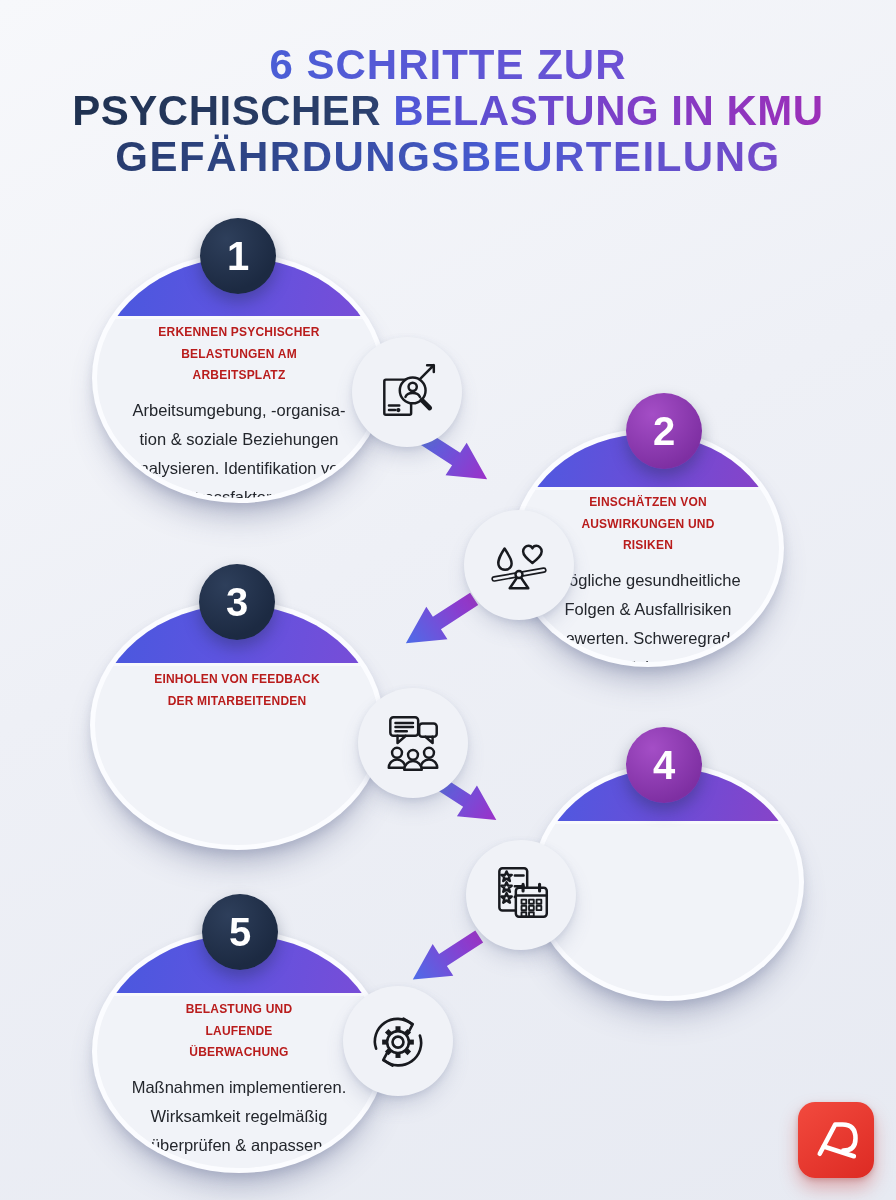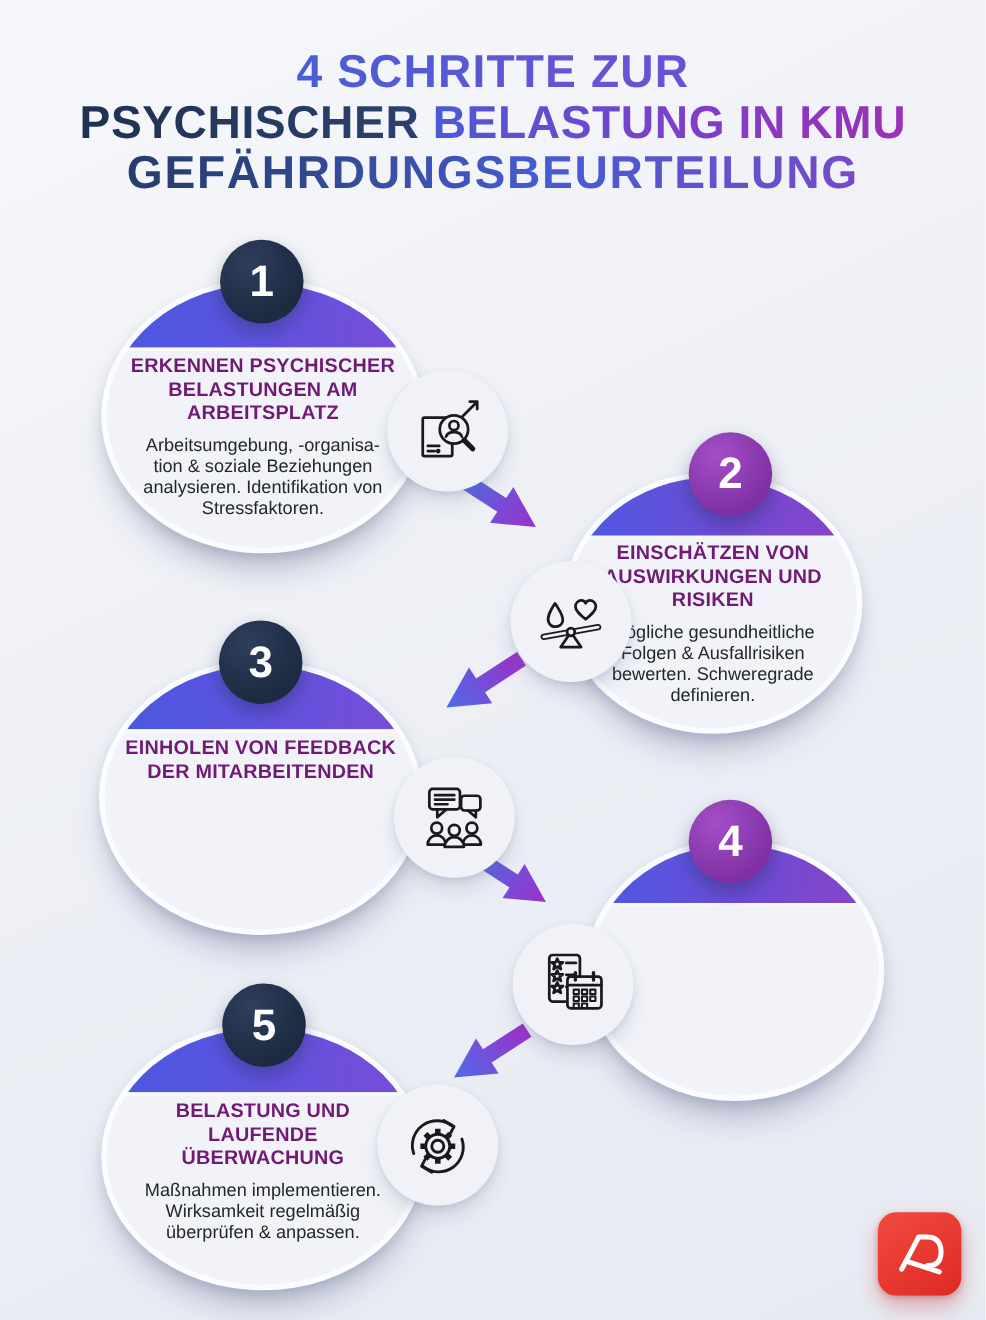--- a/index.html
+++ b/index.html
@@ -26,25 +26,25 @@
     background:#f1f3f8;border:5px solid rgba(252,253,255,.92);box-sizing:border-box;
     box-shadow:0 22px 32px -12px rgba(82,92,132,.45), 0 4px 10px rgba(110,120,155,.18);
   }
   .crescent{position:absolute;top:0;left:0;right:0;border-bottom:3px solid #f8f9fc;}
   .card.odd  .crescent{height:58px;background:linear-gradient(100deg,#4659de 0%,#5d54e0 45%,#7b4cd6 100%);}
   .card.even .crescent{height:53px;background:linear-gradient(100deg,#4a5be2 0%,#6d4cd6 55%,#8c42c6 100%);}
   .card-content{position:absolute;left:8px;right:8px;text-align:center;}
   .card.odd  .card-content{top:64px;}
   .card.even .card-content{top:58px;}
   .card-title{
-    margin:0;font-size:18px;line-height:21.5px;font-weight:bold;color:#701a75;
+    margin:0;font-size:12px;line-height:21.5px;font-weight:bold;color:#b91c1c;
     letter-spacing:.2px;white-space:pre-line;
   }
   .card-body{
-    margin:9px 0 0 0;font-size:16.5px;line-height:19px;color:#23262c;white-space:pre-line;
+    margin:9px 0 0 0;font-size:16.5px;line-height:29px;color:#23262c;white-space:pre-line;
   }
   .badge{
     position:absolute;width:76px;height:76px;border-radius:50%;z-index:4;
     display:flex;align-items:center;justify-content:center;
     color:#fff;font-size:40px;font-weight:bold;
     box-shadow:0 8px 16px rgba(30,40,70,.35);
   }
   .badge.navy{background:radial-gradient(circle at 35% 28%,#2e3f5b 0%,#1c2a42 70%);}
   .badge.purple{background:radial-gradient(circle at 35% 28%,#a44ec6 0%,#7e2fa2 75%);}
   
@@ -84,21 +84,21 @@
     display:flex;align-items:center;justify-content:center;z-index:5;
   }
   .icon-stroke{stroke:#181a1f;fill:none;stroke-width:2.4;stroke-linecap:round;stroke-linejoin:round;}
 </style>
 </head>
 <body>
 
 <div class="stage">
 
   <div class="heading">
-    <span class="h-line h-line1">4 SCHRITTE ZUR</span>
+    <span class="h-line h-line1">6 SCHRITTE ZUR</span>
     <span class="h-line h-line3"><span class="h-dark">PSYCHISCHER</span><span class="h-purple"> BELASTUNG IN KMU</span></span>
     <span class="h-line h-line2">GEFÄHRDUNGSBEURTEILUNG</span>
   </div>
 
   <div class="arrow arrow1">
     <svg width="94" height="74" viewBox="0 0 100 80">
       <defs>
           <linearGradient id="g1" x1="0" y1="0" x2="1" y2="0">
             <stop offset="0" stop-color="#4d6ce8"></stop>
             <stop offset="1" stop-color="#9c30c8"></stop>

